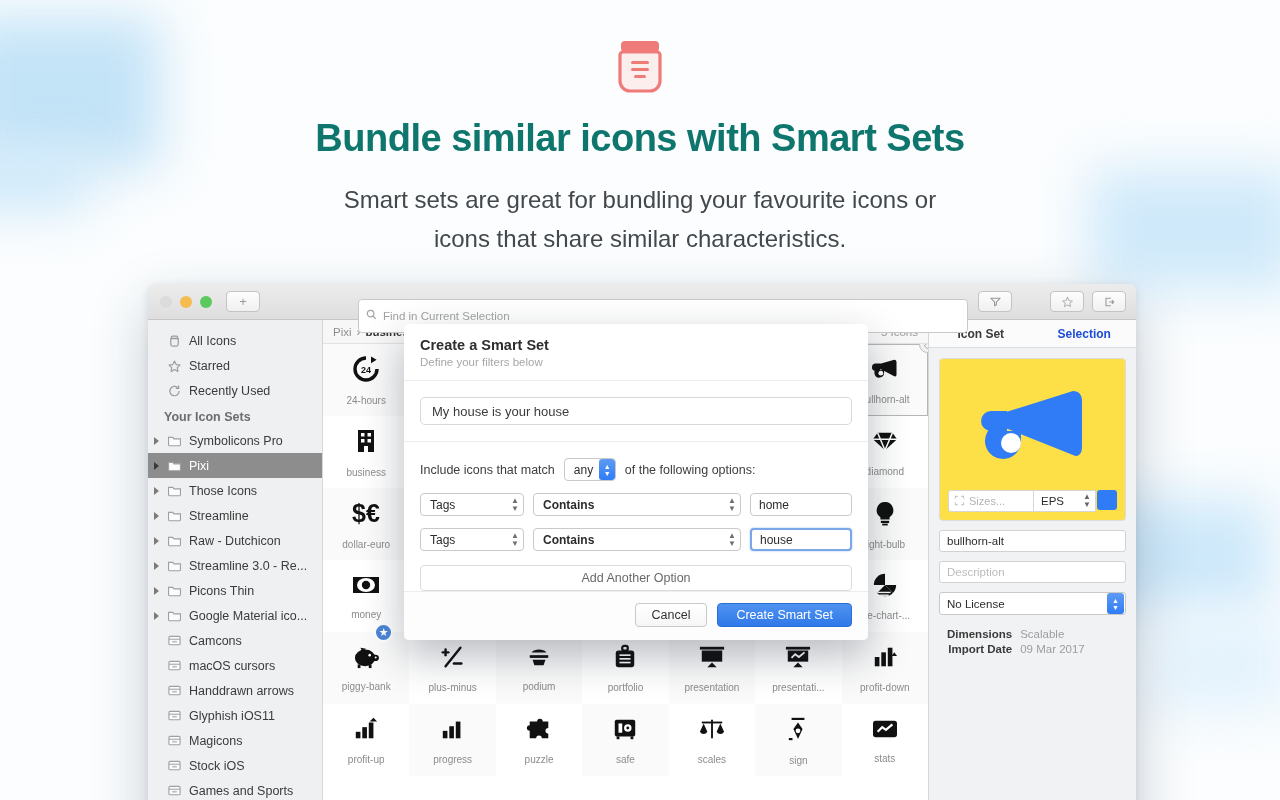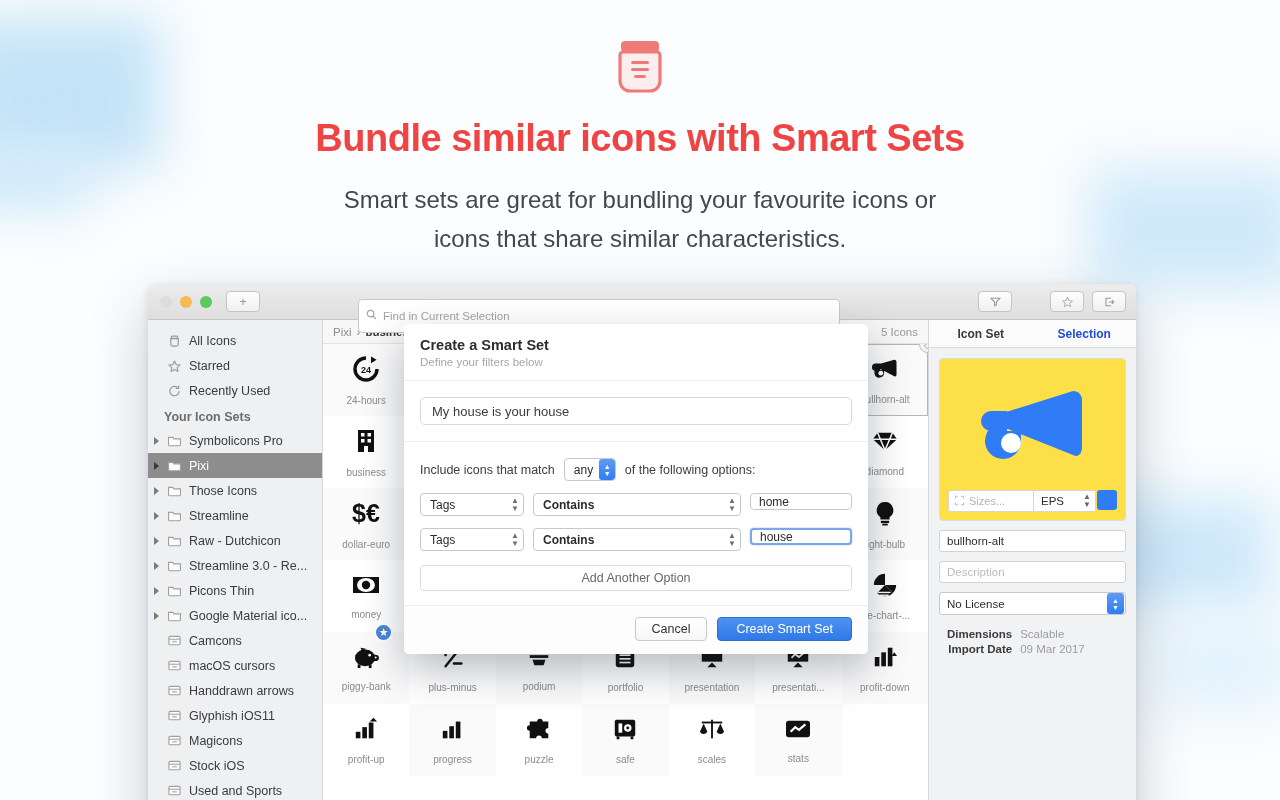--- a/index.html
+++ b/index.html
@@ -17,21 +17,21 @@
   .blob-1 { left: -40px; top: 18px; width: 200px; height: 150px; }
   .blob-2 { left: -60px; top: 150px; width: 150px; height: 60px; background: #cfe9fa; }
   .blob-3 { right: -20px; top: 170px; width: 210px; height: 120px; background: #cfe9fa; }
   .blob-4 { right: 10px; top: 500px; width: 180px; height: 110px; background: #cde8fa; }
   .blob-5 { left: 1150px; top: 620px; width: 140px; height: 90px; background: #e3f2fd; }
 
   
   .hero { position: relative; text-align: center; padding-top: 38px; }
   .hero-icon { width: 80px; height: 62px; margin: 0 auto 18px; position: relative; }
   .hero-title {
-    font-size: 38px; font-weight: bold; color: #ef4444;
+    font-size: 38px; font-weight: bold; color: #0f766e;
     letter-spacing: -0.5px; line-height: 1.1;
   }
   .hero-sub {
     margin-top: 20px; font-size: 24px; color: #42484c;
     line-height: 1.65; font-weight: 400;
   }
 
   
   .window {
     position: absolute; left: 148px; top: 284px;
@@ -56,21 +56,21 @@
   .dot.yellow { background: #f6bc4f; }
   .dot.green { background: #5bc95b; }
   .tb-btn {
     width: 34px; height: 21px; margin-left: 14px;
     background: linear-gradient(#fdfdfd,#f0f0f0);
     border: 1px solid #c4c4c4; border-radius: 4px;
     display: flex; align-items: center; justify-content: center;
     color: #9a9a9a; font-size: 13px; line-height: 1;
   }
   .searchbar {
-    position: absolute; left: 210px; width: 482px; height: 21px;
+    position: absolute; left: 210px; width: 610px; height: 21px;
     background: #fff; border: 1px solid #c9c9c9; border-radius: 4px;
     display: flex; align-items: center; padding: 16px 7px; gap: 6px;
     color: #a3a3a3; font-size: 11.5px; margin-top: 28px;
   }
   .tb-right { position: absolute; right: 10px; display: flex; gap: 8px; align-items: center; }
   .tb-right .tb-btn { margin-left: 0; }
   .tb-gap { width: 22px; }
 
   
   .wbody { display: flex; height: 524px; }
@@ -229,32 +229,32 @@
   }
   .select.plain .caret {
     background: none; color: #6f6f6f; font-size: 8px; line-height: 8px; width: 14px;
   }
   .sel-any { width: 52px; }
   .filter-row { display: flex; gap: 9px; margin-top: 12px; }
   .filter-row .select { flex: none; }
   .f-field { width: 104px; }
   .f-op { width: 208px; font-weight: bold; }
   .f-val {
-    flex: 1; height: 17px; border: 1px solid #c9c9c9; border-radius: 4px;
+    flex: 1; height: 23px; border: 1px solid #c9c9c9; border-radius: 4px;
     background: #fff; display: flex; align-items: center; padding: 4px 8px;
     font-size: 12px; color: #2c2c2c;
   }
   .f-val.focused { border: 2px solid #7ba7e8; box-shadow: 0 0 2px rgba(110,160,230,.7); }
   .add-option {
     margin: 14px 0 0; height: 26px; border: 1px solid #dcdcdc; border-radius: 4px;
     background: #fff; display: flex; align-items: center; justify-content: center;
     font-size: 12.5px; color: #6a6a6a;
   }
   .sheet-foot {
-    margin-top: 14px; padding: 11px 16px 13px; border-top: 1px solid #ededed;
+    padding: 11px 16px 13px; border-top: 1px solid #ededed;
     background: #fdfdfd; display: flex; justify-content: flex-end; gap: 10px;
   }
   .btn {
     height: 24px; border-radius: 4px; font-size: 12.5px;
     display: flex; align-items: center; justify-content: center; padding: 0 16px;
   }
   .btn-cancel { background: linear-gradient(#fff,#f6f6f6); border: 1px solid #c9c9c9; color: #333; }
   .btn-primary {
     background: linear-gradient(#4f93f0,#2f78e8); border: 1px solid #2a6ed4;
     color: #fff; padding: 0 18px;
@@ -476,21 +476,21 @@
                 </svg></span>
               <span>Stock iOS</span>
             </div>
             <div class="sb-item">
               <span class="tri hidden"></span>
               <span class="sb-ico"><svg width="15" height="13" viewBox="0 0 16 14">
                   <rect x="2" y="2.6" width="12" height="9" rx="1.2" fill="#fcfcfc" stroke="#a0a0a0" stroke-width="1.2"></rect>
                   <line x1="2" y1="5.6" x2="14" y2="5.6" stroke="#a0a0a0" stroke-width="1.1"></line>
                   <rect x="5.5" y="7.4" width="5" height="1.8" fill="#bdbdbd"></rect>
                 </svg></span>
-              <span>Used and Sports</span>
+              <span>Games and Sports</span>
             </div>
           </div>
       </div>
 
       <div class="gridpane">
         <div class="crumbbar">
           <span>Pixi</span>
           <span>›</span>
           <b>business</b>
           <span class="crumb-count">5 Icons</span>
@@ -793,20 +793,29 @@
               <div class="cname">safe</div>
             </div>
             <div class="cell">
               <div class="glyph"><svg width="28" height="26" viewBox="0 0 30 28">
                   <rect x="14" y="4" width="2" height="20" fill="#111"></rect>
                   <line x1="4" y1="7" x2="26" y2="7" stroke="#111" stroke-width="2"></line>
                   <path d="M2 17l4-9 4 9a4.5 4.5 0 0 1-8 0z" fill="#111"></path>
                   <path d="M20 17l4-9 4 9a4.5 4.5 0 0 1-8 0z" fill="#111"></path>
                 </svg></div>
               <div class="cname">scales</div>
+            </div>
+            <div class="cell">
+              <div class="glyph"><svg width="22" height="28" viewBox="0 0 24 28">
+                  <line x1="5" y1="3" x2="19" y2="3" stroke="#111" stroke-width="2.4"></line>
+                  <path d="M12 7l5 7-5 11-5-11z" fill="#111"></path>
+                  <circle cx="12" cy="16" r="2.6" fill="#fff"></circle>
+                  <line x1="2" y1="25" x2="6" y2="25" stroke="#111" stroke-width="2.4"></line>
+                </svg></div>
+              <div class="cname">sign</div>
             </div>
             <div class="cell">
               <div class="glyph"><svg width="28" height="24" viewBox="0 0 30 26">
                   <rect x="2" y="4" width="26" height="18" rx="3" fill="#111"></rect>
                   <polyline points="7,16 12,11 16,14 23,8" fill="none" stroke="#fff" stroke-width="2.4"></polyline>
                 </svg></div>
               <div class="cname">stats</div>
             </div>
           </div>
       </div>

